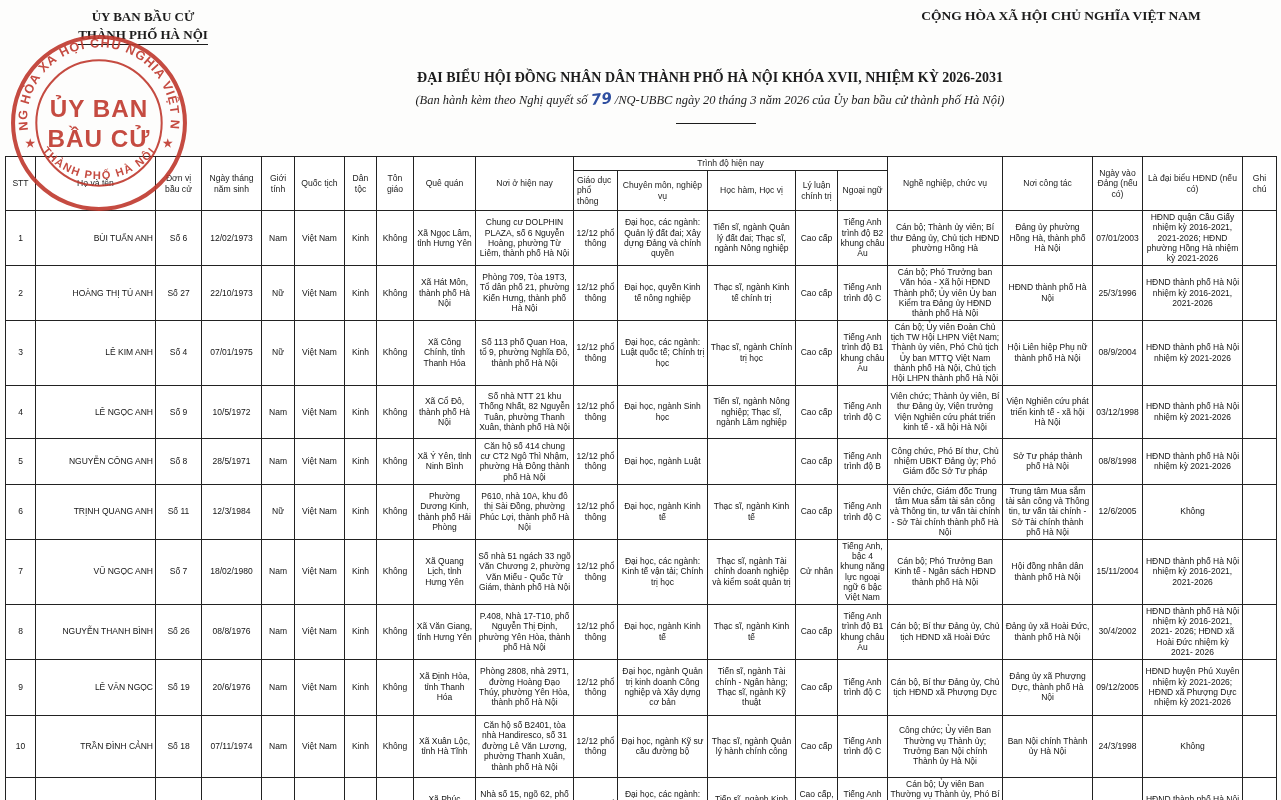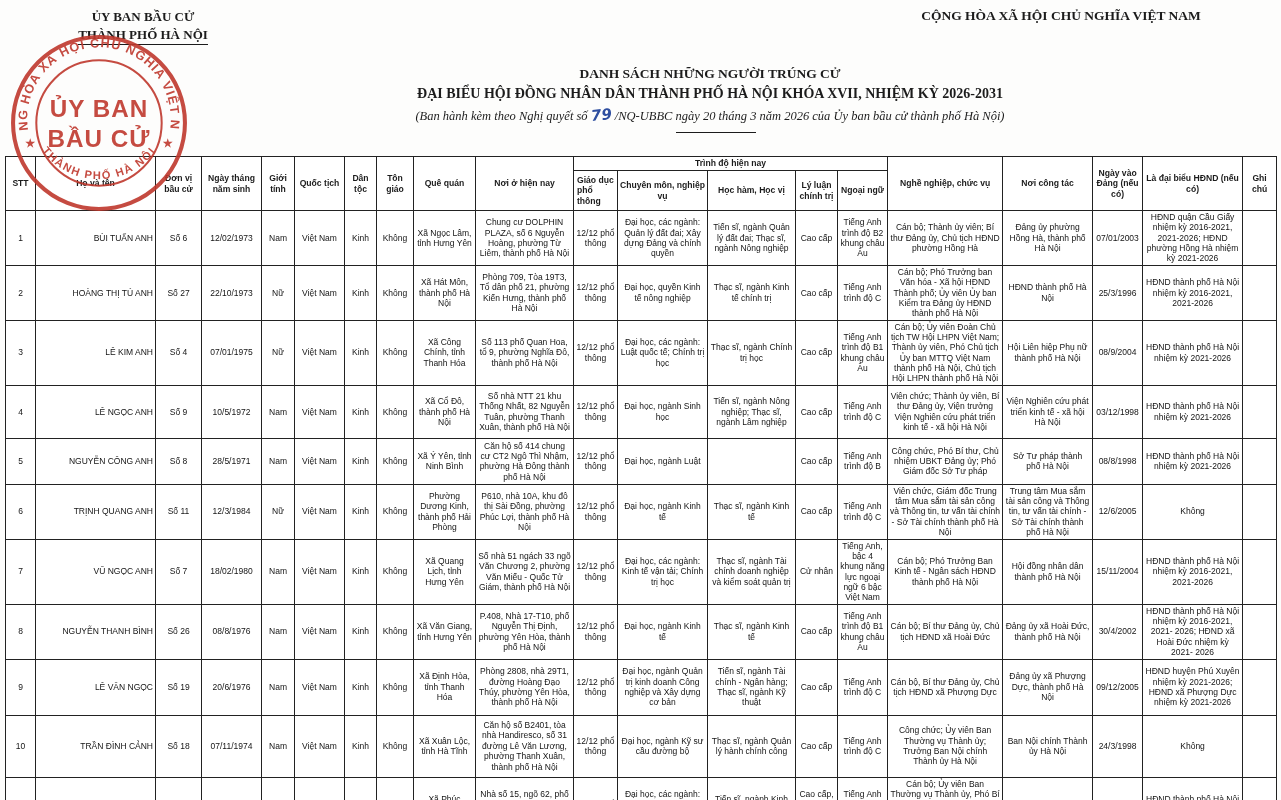--- a/index.html
+++ b/index.html
@@ -16,37 +16,37 @@
   .hdr-right .l2 { font-weight:bold; font-size:14px; margin-top:2px; display:inline-block;
                    border-bottom:1.3px solid #1c1c1c; padding-bottom:2px; }
 
   
   .title { position:absolute; left:210px; top:66px; width:1000px; text-align:center; }
   .title .t1 { font-weight:bold; font-size:13.5px; }
   .title .t2 { font-weight:bold; font-size:14px; margin-top:4px; }
   .title .t3 { font-style:italic; font-size:12.5px; margin-top:4px; }
   .title .hand { color:#2f4fa0; font-weight:bold; font-size:15px; display:inline-block;
                  transform:rotate(-6deg); font-family:"DejaVu Sans", sans-serif; }
-  .title .uline { border-bottom:1px solid #1c1c1c; padding-bottom:9px; }
+  .title .uline { border-bottom:1px solid #1c1c1c; padding-bottom:16px; }
 
   
   .stamp { position:absolute; left:8px; top:32px; width:182px; height:182px; opacity:.9; z-index:5; }
   .stamp text { fill:#bf382d; font-family:"Liberation Sans", sans-serif; font-weight:bold; }
   .stamp .arc { font-size:12.5px; letter-spacing:1px; }
   .stamp .arcb { font-size:11px; letter-spacing:1.5px; }
   .stamp .ctr { font-size:24px; letter-spacing:1px; text-anchor:middle; }
   .stamp .star { font-size:11px; text-anchor:middle; }
 
   
   table { position:absolute; left:5px; top:156px; width:1271px; border-collapse:collapse;
           table-layout:fixed; font-family:"Liberation Sans", sans-serif; font-size:8.5px;
           line-height:1.22; background:#fff; }
   th, td { border:1px solid #222; vertical-align:middle; text-align:center;
            padding:1px 2px; overflow:hidden; word-wrap:break-word; }
-  thead th { font-weight:bold; font-size:8.6px; }
+  thead th { font-weight:normal; font-size:8.6px; }
   thead tr.grp th { height:14px; }
   thead tr.sub th, thead th[rowspan] { height:40px; }
   td.c1 { text-align:right; padding-left:4px; }
   th.left { text-align:left; padding-left:3px; }
   tbody td { color:#141414; }
 </style>
 </head>
 <body>
 
 <div id="page">
@@ -73,21 +73,20 @@
     <text class="arcb">
       <textPath href="#arcBot" startOffset="50%" text-anchor="middle">THÀNH PHỐ HÀ NỘI</textPath>
     </text>
     <text class="star" x="22" y="114">★</text>
     <text class="star" x="158" y="114">★</text>
     <text class="ctr" x="90" y="84">ỦY BAN</text>
     <text class="ctr" x="90" y="114">BẦU CỬ</text>
   </svg>
 
   <div class="title">
-    <div class="t1">DANH SÁCH NHỮNG NGƯỜI TRÚNG CỬ</div>
     <div class="t2">ĐẠI BIỂU HỘI ĐỒNG NHÂN DÂN THÀNH PHỐ HÀ NỘI KHÓA XVII, NHIỆM KỲ 2026-2031</div>
     <div class="t3"><span>(Ban hành kèm theo Nghị quyết số </span><span class="hand">79</span><span> /NQ-UBBC </span><span class="uline">ngày 20 tháng 3</span><span> năm 2026 của Ủy ban bầu cử thành phố Hà Nội)</span></div>
   </div>
 
   <table>
     <colgroup>
       <col style="width:30px">
         <col style="width:120px">
         <col style="width:46px">
         <col style="width:60px">

